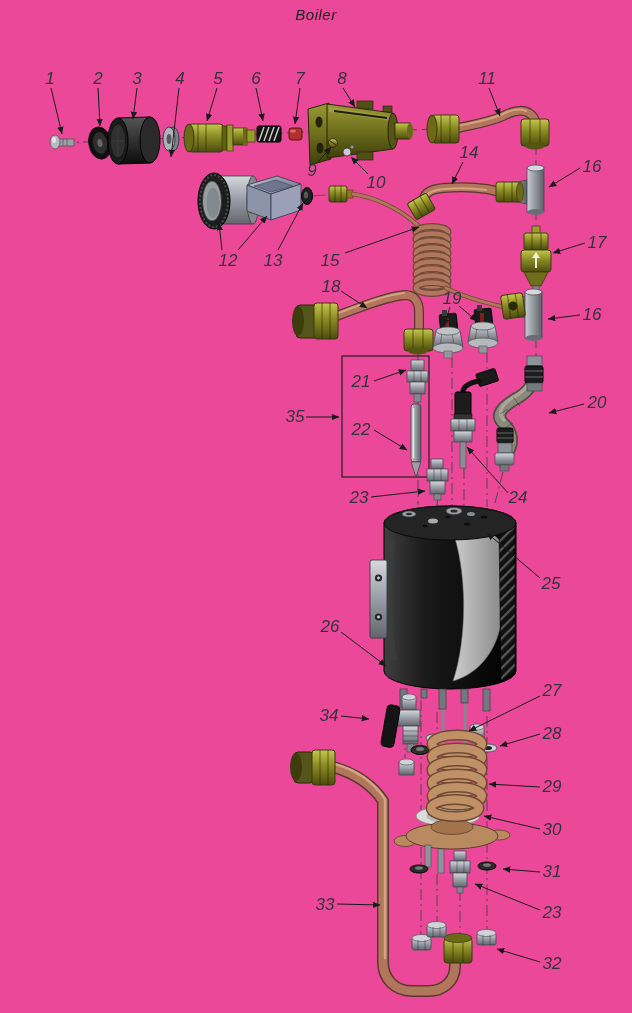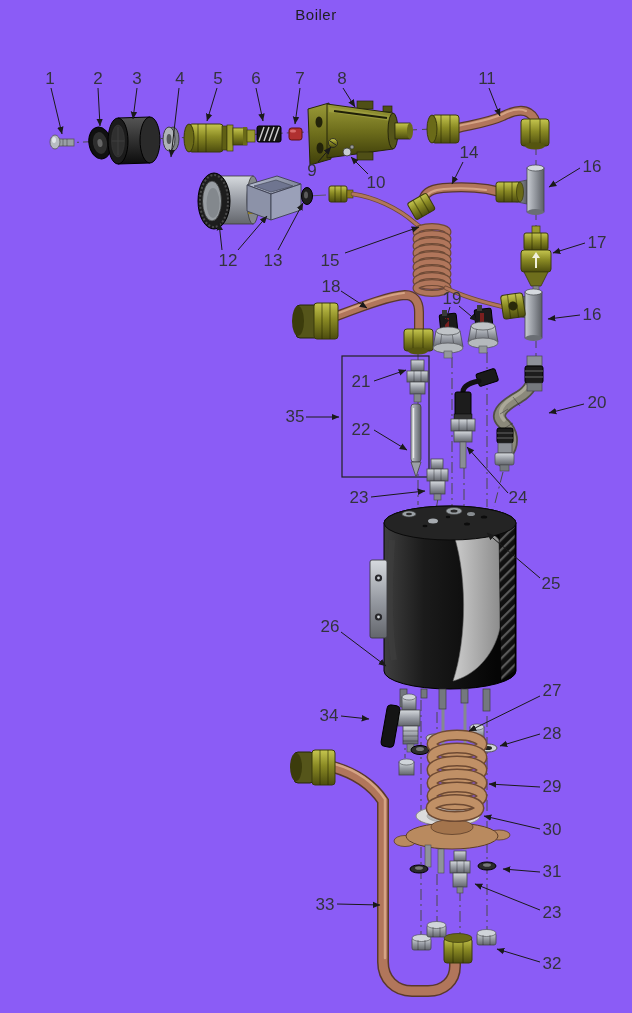--- a/index.html
+++ b/index.html
@@ -1,17 +1,17 @@
 <!DOCTYPE html>
 <html><head>
 <meta charset="utf-8">
 <style>
   html,body{margin:0;padding:0;background:#ffffff;}
-  .stage{position:relative;width:632px;height:1013px;background:#8b5cf6;overflow:hidden;
-         font-family:"Liberation Sans", sans-serif;}
+  .stage{position:relative;width:632px;height:1013px;background:#ec4899;overflow:hidden;
+         font-family:"Liberation Sans", sans-serif;font-style:italic;}
   svg{display:block;}
   .title{font-family:"Liberation Sans", sans-serif;font-size:15px;fill:#1f1f1f;letter-spacing:.5px;}
   .callout{font-family:"Liberation Sans", sans-serif;font-size:17px;fill:#33333c;text-anchor:middle;}
   .leader{stroke:#1a1a1a;stroke-width:1;fill:none;}
   .cl{stroke:#4a4a4a;stroke-width:1;fill:none;stroke-dasharray:11 4 2 4;}
   .cld{stroke:#4a4a4a;stroke-width:1;fill:none;stroke-dasharray:7 5;}
   .rod{stroke:#85898f;stroke-width:3;fill:none;}
   .pipeO{fill:none;stroke:#5a392c;stroke-width:10;stroke-linecap:round;}
   .pipeM{fill:none;stroke:#b1765b;stroke-width:7.5;stroke-linecap:round;}
   .pipeH{fill:none;stroke:#dcab8c;stroke-width:2;stroke-linecap:round;opacity:.85;}

